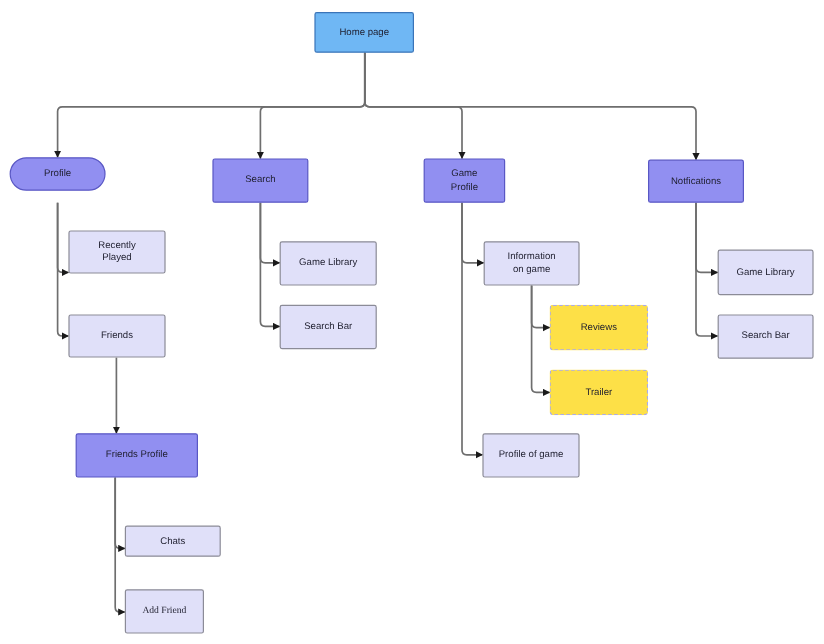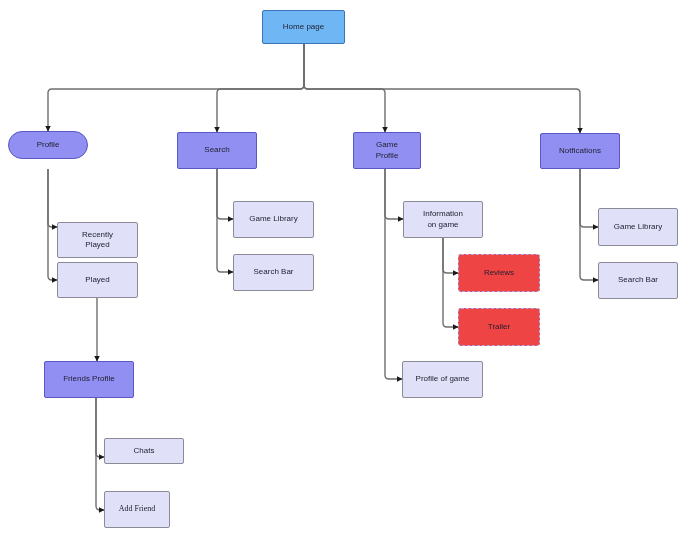--- a/index.html
+++ b/index.html
@@ -40,21 +40,21 @@
     color: var(--text);
     border-radius: 2px;
     padding: 12px;
     cursor: default;
   }
   .node .node-label { white-space: pre-line; }
 
   .node.root   { background: var(--root-fill);   border: 1.3px solid var(--root-border); }
   .node.branch { background: var(--branch-fill); border: 1.3px solid var(--branch-border); }
   .node.leaf   { background: var(--leaf-fill);   border: 1px solid var(--leaf-border); }
-  .node.dashed { background: #ef4444;            border: 1px dashed var(--dashed-border); border-radius: 3px; }
+  .node.dashed { background: #fde047;            border: 1px dashed var(--dashed-border); border-radius: 3px; }
 </style>
 </head>
 <body>
 
 <div class="canvas" style="--root-fill: #6FB7F4; --root-border: #3A74B8; --branch-fill: #918FF1; --branch-border: #5957C4; --leaf-fill: #E0E0F9; --leaf-border: #8B8B97; --dashed-border: #ABABEA; --connector: #6E6E6E; --arrow: #1A1A1A; --text: #1E1E2E;">
   <svg class="edges" viewBox="0 0 687 537" xmlns="http://www.w3.org/2000/svg">
     <defs>
       <marker id="arrow" markerWidth="7" markerHeight="7" refX="5.5" refY="3" orient="auto" markerUnits="userSpaceOnUse">
         <path class="arrowhead" d="M0,0 L6,3 L0,6 Z"></path>
       </marker>
@@ -86,27 +86,27 @@
       </div>
       <div class="node branch" style="left: 177px; top: 132px; width: 80px; height: 37px;">
         <span class="node-label">Search</span>
       </div>
       <div class="node branch" style="left: 353px; top: 132px; width: 68px; height: 37px; align-items: center;">
         <span class="node-label">Game Profile</span>
       </div>
       <div class="node branch" style="left: 540px; top: 133px; width: 80px; height: 36px;">
         <span class="node-label">Notfications</span>
       </div>
-      <div class="node leaf" style="left: 57px; top: 222px; width: 81px; height: 36px; justify-content: flex-end;">
+      <div class="node leaf" style="left: 57px; top: 192px; width: 81px; height: 36px; justify-content: flex-end;">
         <span class="node-label">Recently Played</span>
       </div>
       <div class="node leaf" style="left: 57px; top: 262px; width: 81px; height: 36px;">
-        <span class="node-label">Played</span>
+        <span class="node-label">Friends</span>
       </div>
-      <div class="node branch" style="left: 44px; top: 361px; width: 90px; height: 37px;">
+      <div class="node branch" style="left: 63px; top: 361px; width: 102px; height: 37px;">
         <span class="node-label">Friends Profile</span>
       </div>
       <div class="node leaf" style="left: 104px; top: 438px; width: 80px; height: 24px;">
         <span class="node-label">Chats</span>
       </div>
       <div class="node leaf" style="left: 104px; top: 491px; width: 66px; height: 37px; font-family: Liberation Serif, serif;">
         <span class="node-label">Add Friend</span>
       </div>
       <div class="node leaf" style="left: 233px; top: 201px; width: 81px; height: 37px;">
         <span class="node-label">Game Library</span>

